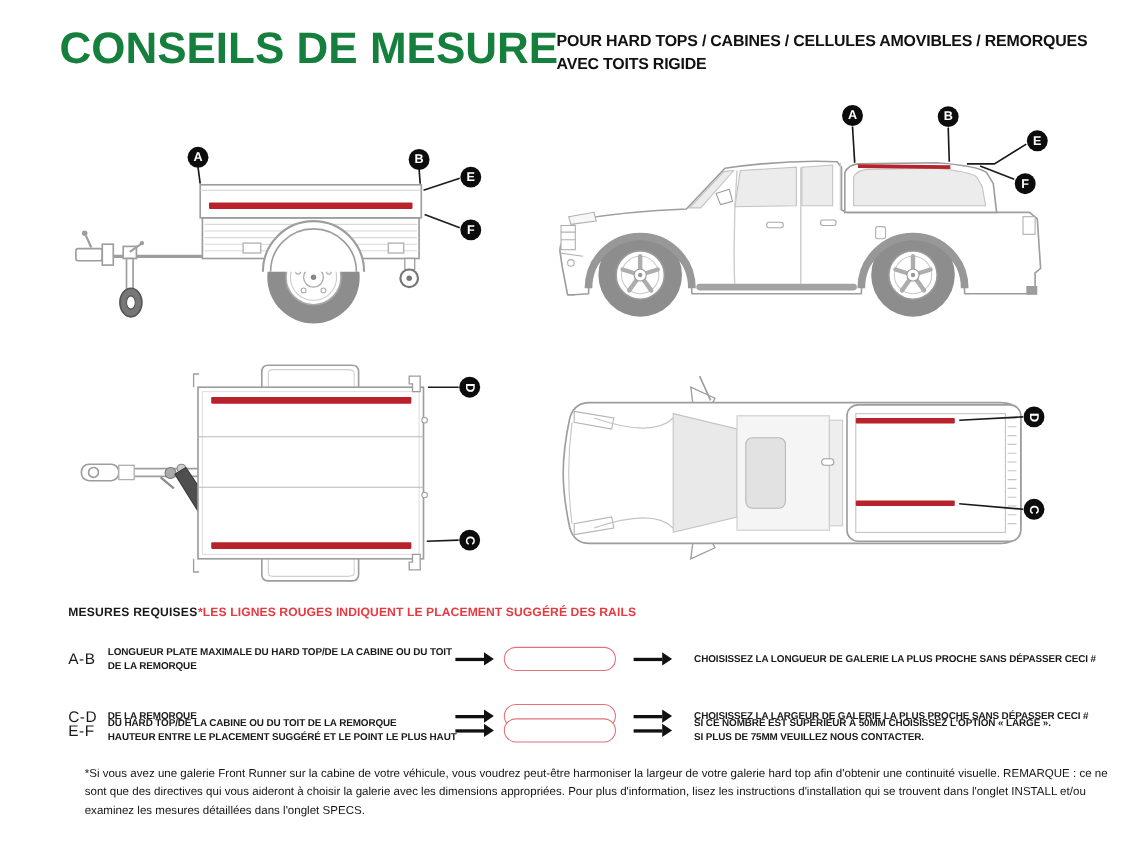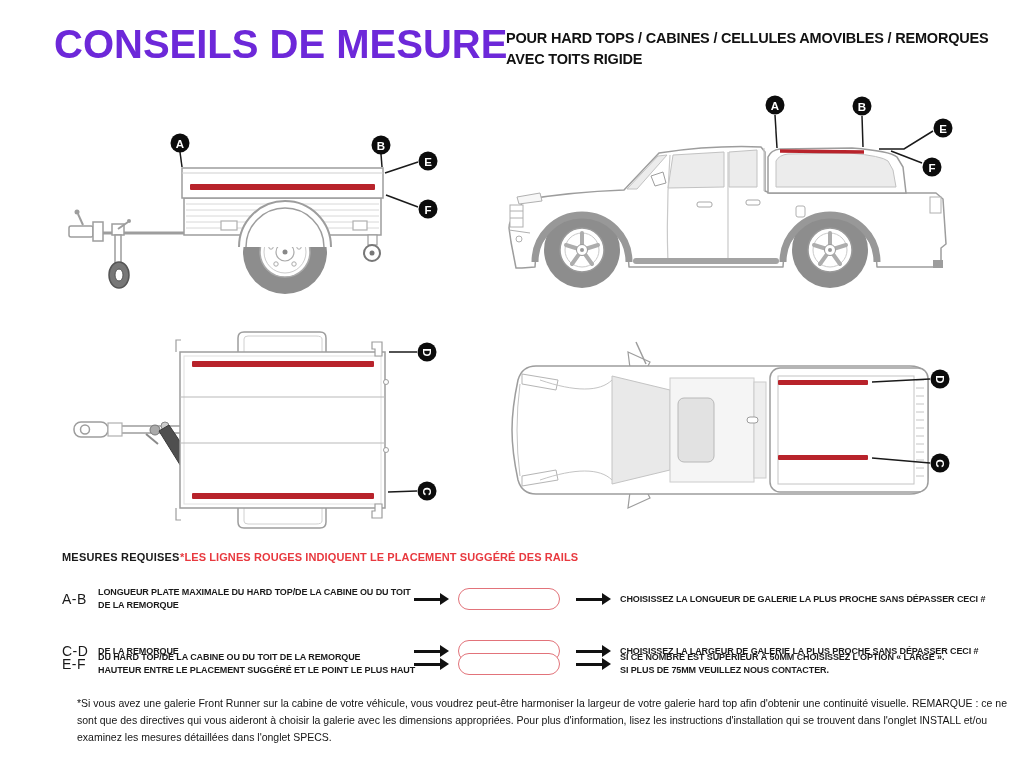--- a/index.html
+++ b/index.html
@@ -1,19 +1,19 @@
 <!DOCTYPE html>
 <html style="--rail-red: #b8232b; --accent-red: #e8393f; --pill-border: #e2737a;"><head>
 <meta charset="utf-8">
 <style>
   html,body{margin:0;padding:0;background:#fff;}
   .page{position:relative;width:1024px;height:768px;background:#fff;overflow:hidden;
         font-family:"Liberation Sans",sans-serif;color:#1a1a1a;}
   .title{position:absolute;left:54px;top:22px;font-size:40px;font-weight:bold;
-         color:#6d28d9;letter-spacing:0px;white-space:nowrap;}
+         color:#15803d;letter-spacing:0px;white-space:nowrap;}
   .subtitle{position:absolute;left:506px;top:28px;width:486px;font-size:14.5px;
             font-weight:bold;line-height:21px;color:#111;letter-spacing:-0.2px;}
   .diagram{position:absolute;}
   .diagram svg{display:block;}
   .badge{position:absolute;width:19px;height:19px;border-radius:50%;background:#0c0c0c;
          color:#fff;display:flex;align-items:center;justify-content:center;
          font-size:11.5px;font-weight:bold;transform:translate(-50%,-50%);}
   .badge.rot90 span{display:block;transform:rotate(90deg);}
   .m-heading{position:absolute;left:62px;top:551px;font-size:11px;font-weight:bold;letter-spacing:0.2px;}
   .m-note{position:absolute;left:180px;top:551px;font-size:11px;font-weight:bold;
@@ -22,21 +22,21 @@
   .mcode{width:36px;font-size:14px;font-weight:normal;letter-spacing:0.5px;}
   .mdesc{width:316px;font-size:9px;font-weight:bold;line-height:13px;
          letter-spacing:-0.1px;white-space:nowrap;}
   .arrow{position:relative;width:26px;height:3px;background:#111;flex:none;margin-right:18px;}
   .arrow::after{content:"";position:absolute;right:-9px;top:-4.5px;width:0;height:0;
         border-left:9px solid #111;border-top:6px solid transparent;border-bottom:6px solid transparent;}
   .arrow.a2{margin-right:18px;margin-left:16px;}
   .pill{width:100px;height:20px;flex:none;border:1.5px solid var(--pill-border);
         border-radius:11px;background:#fff;}
   .minstr{font-size:9px;font-weight:bold;line-height:13px;white-space:nowrap;
-          letter-spacing:-0.1px;margin-left:0;}
+          letter-spacing:-0.1px;margin-left:11px;}
   .footer{position:absolute;left:45px;top:695px;width:945px;font-size:10.5px;
           line-height:17px;color:#141414;margin-left:32px;}
   .ln{fill:none;stroke:#1a1a1a;stroke-width:1.5;}
   .rail{fill:var(--rail-red);}
   .rail-line{stroke:var(--rail-red);}
 </style>
 </head>
 <body>
 
 <div class="page">

